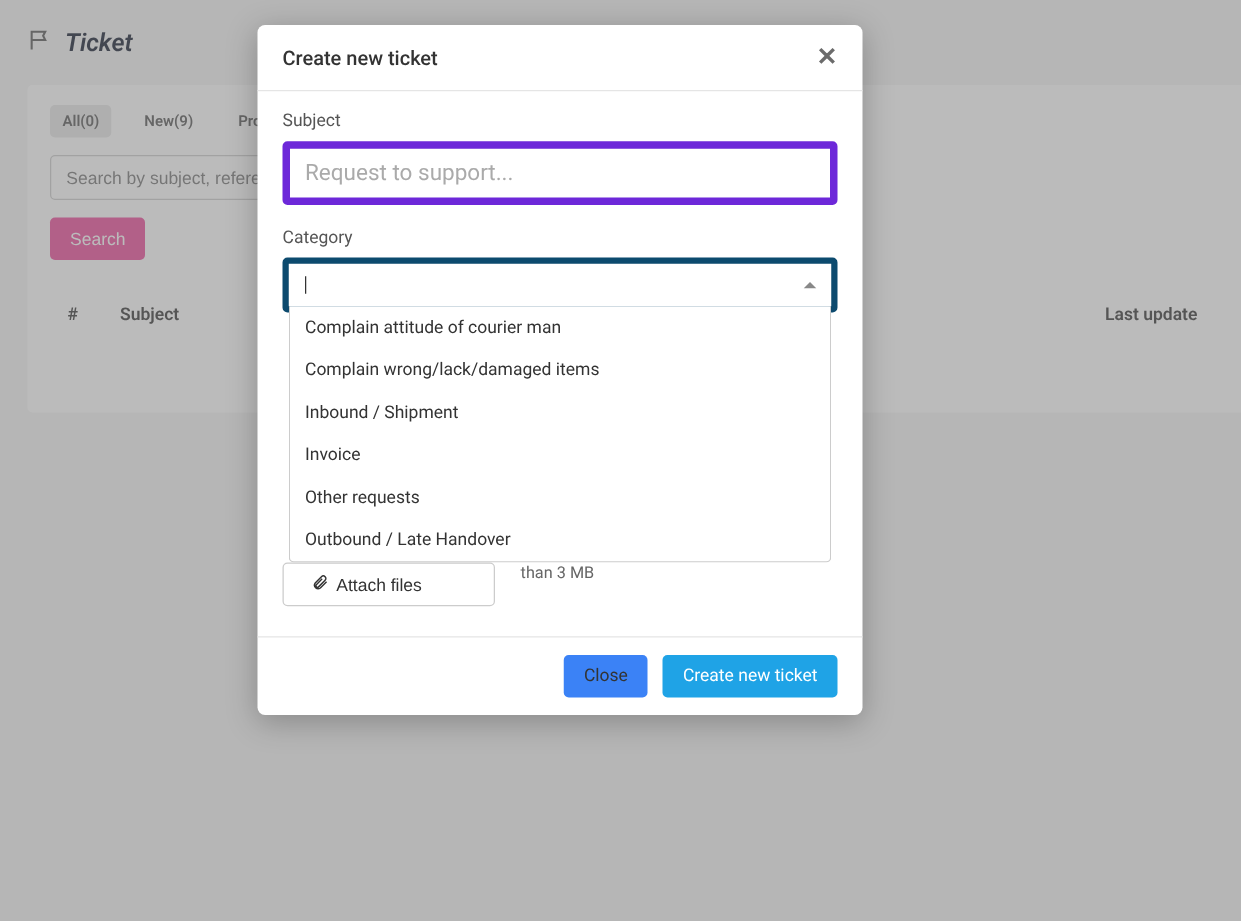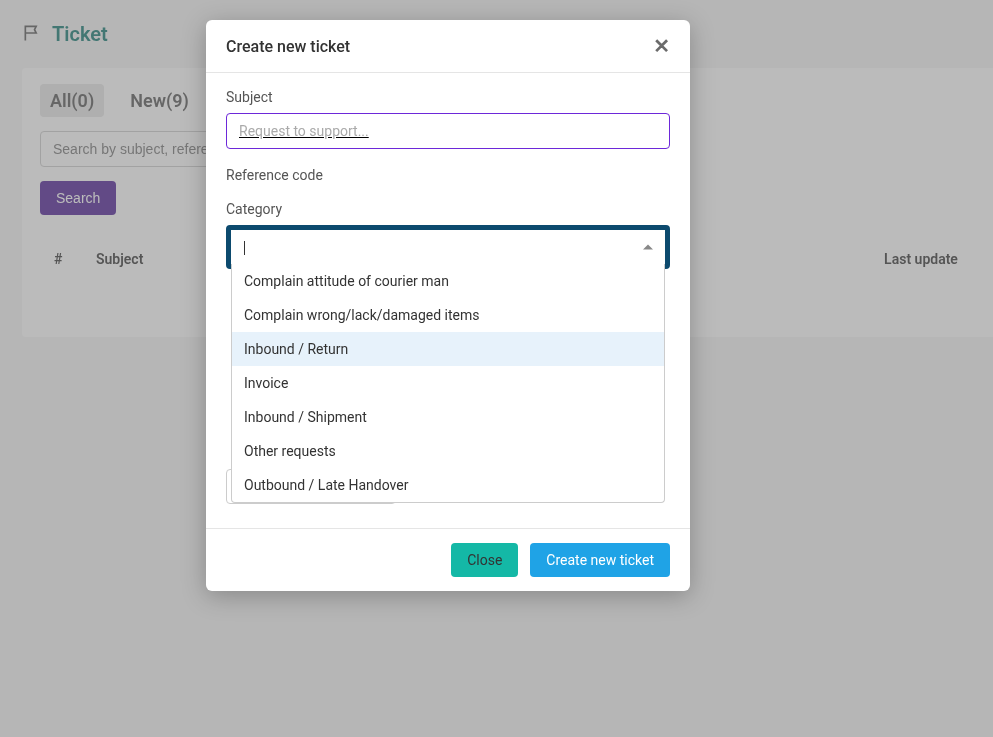--- a/index.html
+++ b/index.html
@@ -29,57 +29,58 @@
     .flag-icon-svg {
       width: 20px;
       height: 20px;
       stroke: #555;
       fill: none;
       stroke-width: 2;
     }
     .page-title {
       font-size: 20px;
       font-weight: 600;
-      color: #0f766e;
+      color: #0f172a;
+      font-style: italic;
     }
     .card {
       background: #fff;
       border-radius: 4px;
       padding: 16px 18px 60px 18px;
       margin-right: -10px;
     }
     .tabs {
       display: flex;
       gap: 16px;
       margin-bottom: 14px;
       align-items: center;
     }
     .tab {
       padding: 6px 10px;
       border-radius: 4px;
-      font-size: 18px;
+      font-size: 12px;
       font-weight: 600;
       color: #555;
       cursor: pointer;
     }
     .tab.active {
       background: #e6e6e6;
     }
     .search-row {
       margin-bottom: 14px;
     }
     .search-input {
       width: 330px;
       padding: 9px 12px;
       border: 1px solid #ccc;
       border-radius: 4px;
       font-size: 14px;
     }
     .search-btn {
-      background: #4c1d95;
+      background: #ec4899;
       color: #fff;
       border: none;
       padding: 9px 16px;
       border-radius: 4px;
       font-size: 14px;
       cursor: pointer;
       font-weight: 500;
     }
     .table-header-row {
       display: flex;
@@ -139,25 +140,24 @@
     }
     .form-label {
       display: block;
       font-size: 14px;
       color: #555;
       margin-bottom: 8px;
     }
     .form-input {
       width: 100%;
       padding: 9px 12px;
-      border: 1px solid #6d28d9;
-      border-radius: 4px;
-      font-size: 14px;
+      border: 6px solid #6d28d9;
+      border-radius: 4px;
+      font-size: 18px;
       font-family: inherit;
-      text-decoration: underline;
     }
     .form-input::placeholder { color: #aaa; }
     .select-box {
       width: 100%;
       border: 5px solid #0c4a6e;
       border-radius: 4px;
       position: relative;
     }
     .select-input {
       width: 100%;
@@ -234,21 +234,21 @@
     }
     .btn {
       padding: 9px 16px;
       border-radius: 4px;
       font-size: 14px;
       cursor: pointer;
       border: none;
       font-family: inherit;
     }
     .btn-secondary {
-      background: #14b8a6;
+      background: #3b82f6;
       color: #333;
       text-align: center;
     }
     .btn-primary {
       background: #1fa3e6;
       color: #fff;
     }
     .paperclip {
       width: 14px;
       height: 14px;
@@ -306,34 +306,32 @@
     <button class="modal-close">✕</button>
   </div>
   <div class="modal-body">
 
     <div class="form-group">
       <label class="form-label">Subject</label>
       <input class="form-input" placeholder="Request to support..." style="">
     </div>
 
     <div class="form-group">
-      <label class="form-label">Reference code</label>
     </div>
 
     <div class="form-group" style="margin-bottom:0;">
       <label class="form-label">Category</label>
       <div class="select-box">
         <div class="select-input"><span class="text-cursor"></span></div>
         <span class="select-caret"></span>
         <div class="dropdown" id="category-dropdown">
             <div class="dropdown-item">Complain attitude of courier man</div>
             <div class="dropdown-item">Complain wrong/lack/damaged items</div>
-            <div class="dropdown-item highlight">Inbound / Return</div>
+            <div class="dropdown-item">Inbound / Shipment</div>
             <div class="dropdown-item">Invoice</div>
-            <div class="dropdown-item">Inbound / Shipment</div>
             <div class="dropdown-item">Other requests</div>
             <div class="dropdown-item">Outbound / Late Handover</div>
           </div>
       </div>
     </div>
 
     <div class="attach-row">
       <button class="attach-btn">
         <span>
           <svg class="paperclip" viewBox="0 0 24 24">

